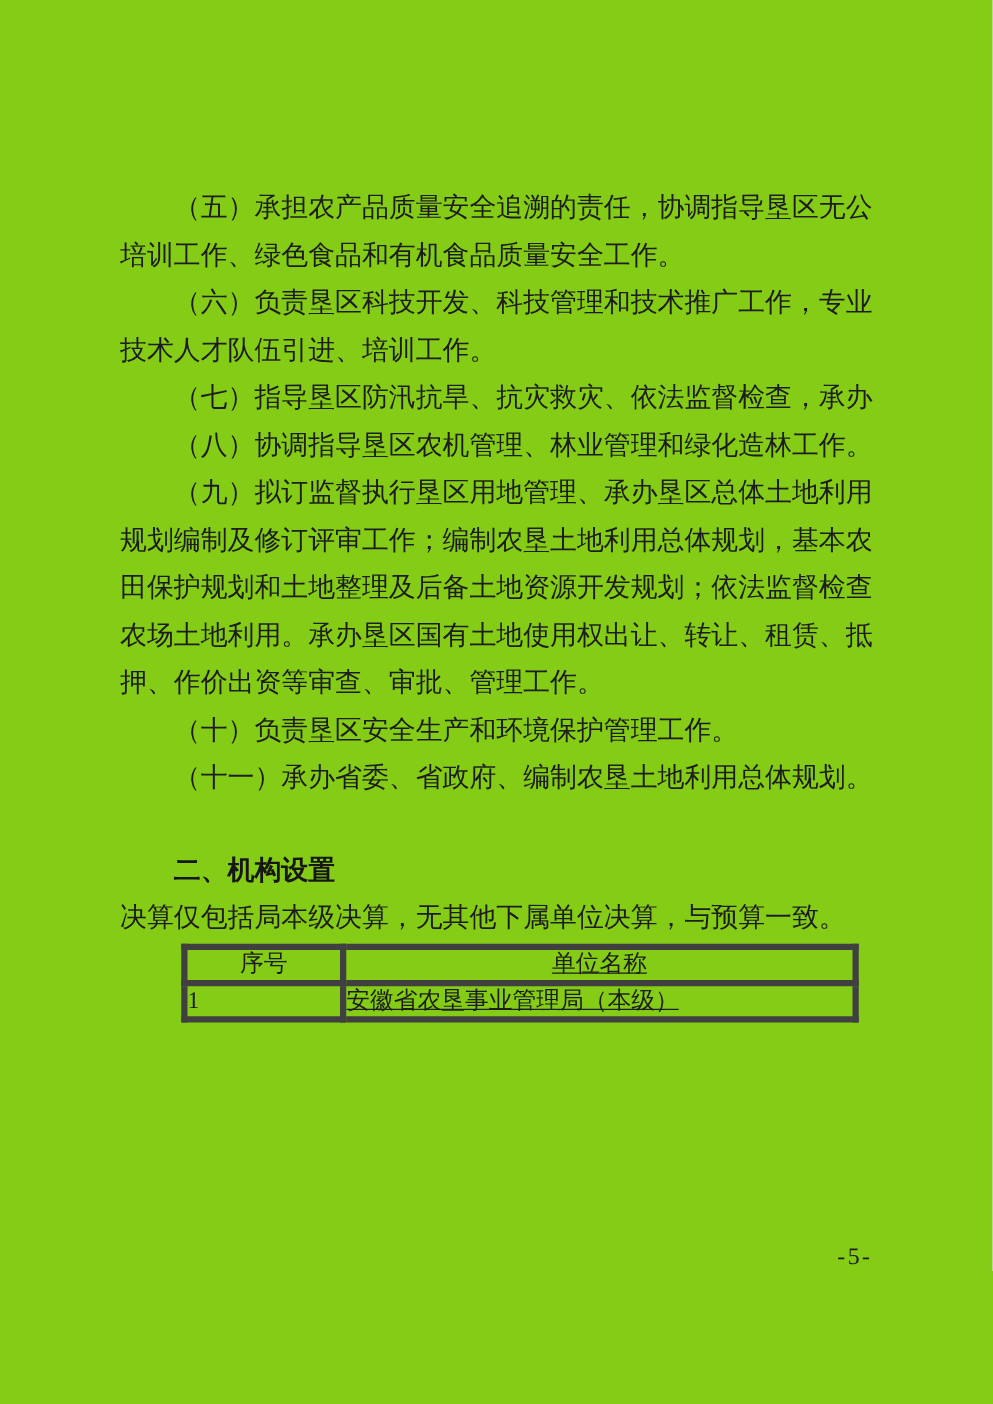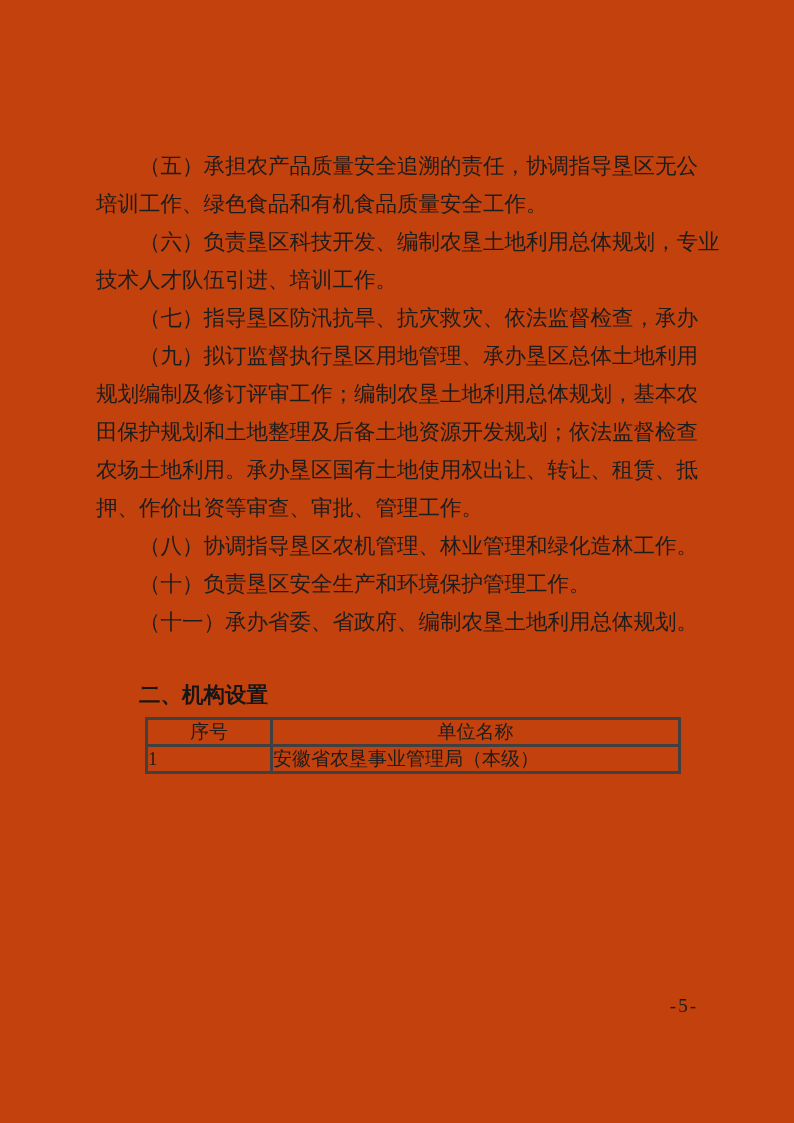--- a/index.html
+++ b/index.html
@@ -1,21 +1,21 @@
 <!DOCTYPE html>
 <html><head>
 <meta charset="utf-8">
 <style>
   html, body { margin: 0; padding: 0; background: #e8e8e8; }
   .page {
     position: relative;
     width: 794px;
     height: 1123px;
     margin: 0 auto;
-    background: #c2410c;
+    background: #84cc16;
     color: #1d1d1d;
     font-family: "Liberation Serif", "DejaVu Serif", serif;
     overflow: hidden;
   }
   .body {
     position: absolute;
     left: 96px;
     top: 147px;
     width: 602px;
   }
@@ -26,48 +26,48 @@
     font-size: 21.5px;
     white-space: nowrap;
   }
   .line.indent { padding-left: 43px; }
   .line.fill {
     text-align: justify;
     text-align-last: justify;
     text-justify: inter-character;
   }
   .heading {
-    font-family: Liberation Mono, monospace;
+    font-family: Liberation Sans, sans-serif;
     font-weight: bold;
     font-size: 21.5px;
     height: 38px;
     line-height: 38px;
     margin: 36px 0 0 0;
     padding-left: 43px;
     color: #161616;
   }
   table.units {
     border-collapse: collapse;
     table-layout: fixed;
     margin: 2px 0 0 49px;
     width: 527px;
     border: 2px solid #2c2c2c;
     font-size: 19px;
   }
   table.units th, table.units td {
-    border: 3px solid #404040;
+    border: 5px solid #404040;
     height: 24px;
     line-height: 24px;
     padding: 0;
     font-weight: normal;
     white-space: nowrap;
     overflow: hidden;
   }
   .col-no { width: 122px; }
-  .col-name { width: 405px; }
+  .col-name { width: 405px; text-decoration: underline; }
   .pagenum {
     position: absolute;
     top: 995px;
     right: 96px;
     font-size: 19px;
     letter-spacing: 2px;
     color: #1d1d1d;
   }
 </style>
 </head>
@@ -75,48 +75,49 @@
 
 <div class="page">
   <div class="body">
 
     <div id="duties">
         <div class="para">
           <div class="line indent fill">（五）承担农产品质量安全追溯的责任，协调指导垦区无公</div>
           <div class="line">培训工作、绿色食品和有机食品质量安全工作。</div>
         </div>
         <div class="para">
-          <div class="line indent fill">（六）负责垦区科技开发、编制农垦土地利用总体规划，专业</div>
+          <div class="line indent fill">（六）负责垦区科技开发、科技管理和技术推广工作，专业</div>
           <div class="line">技术人才队伍引进、培训工作。</div>
         </div>
         <div class="para">
           <div class="line indent fill">（七）指导垦区防汛抗旱、抗灾救灾、依法监督检查，承办</div>
+        </div>
+        <div class="para">
+          <div class="line indent fill">（八）协调指导垦区农机管理、林业管理和绿化造林工作。</div>
         </div>
         <div class="para">
           <div class="line indent fill">（九）拟订监督执行垦区用地管理、承办垦区总体土地利用</div>
           <div class="line fill">规划编制及修订评审工作；编制农垦土地利用总体规划，基本农</div>
           <div class="line fill">田保护规划和土地整理及后备土地资源开发规划；依法监督检查</div>
           <div class="line fill">农场土地利用。承办垦区国有土地使用权出让、转让、租赁、抵</div>
           <div class="line">押、作价出资等审查、审批、管理工作。</div>
-        </div>
-        <div class="para">
-          <div class="line indent fill">（八）协调指导垦区农机管理、林业管理和绿化造林工作。</div>
         </div>
         <div class="para">
           <div class="line indent">（十）负责垦区安全生产和环境保护管理工作。</div>
         </div>
         <div class="para">
           <div class="line indent fill">（十一）承办省委、省政府、编制农垦土地利用总体规划。</div>
         </div>
       </div>
 
     <div class="heading">二、机构设置</div>
 
     <div id="section-paras">
         <div class="para">
+          <div class="line">决算仅包括局本级决算，无其他下属单位决算，与预算一致。</div>
         </div>
         <div class="para">
         </div>
       </div>
 
     <table class="units">
       <thead>
         <tr>
           <th class="col-no">序号</th>
           <th class="col-name">单位名称</th>

